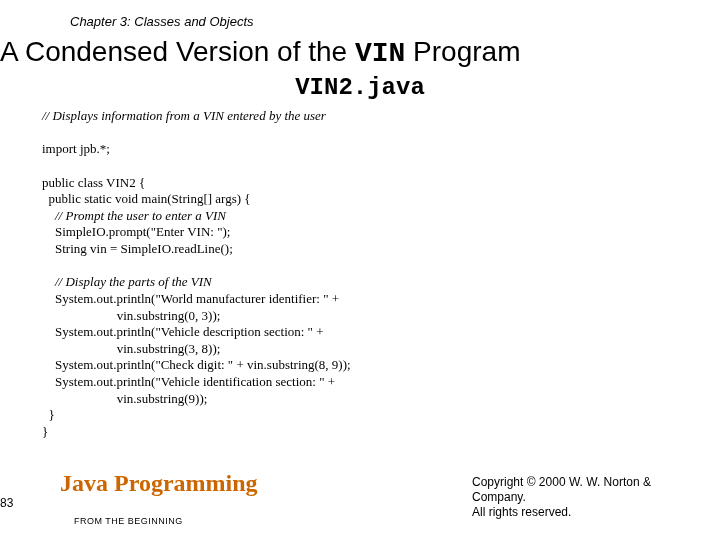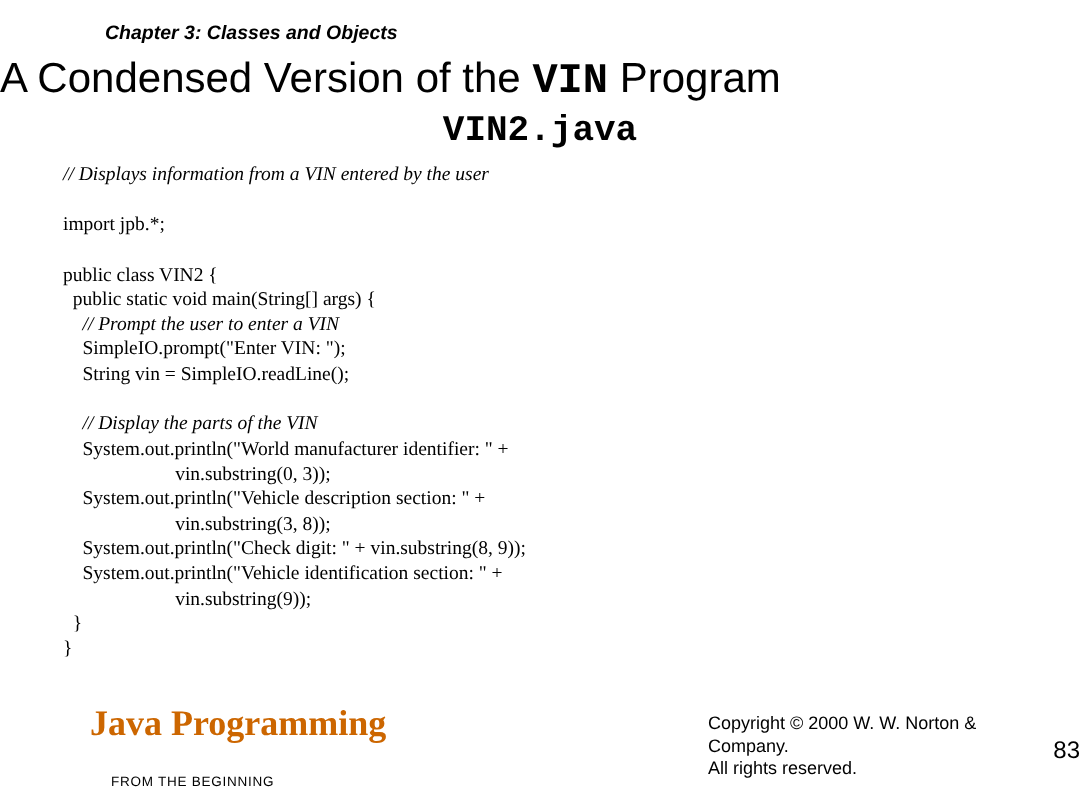--- a/index.html
+++ b/index.html
@@ -10,21 +10,21 @@
     background: #fff;
     font-family: Arial, Helvetica, sans-serif;
     position: relative;
     box-sizing: border-box;
   }
   .chapter {
     position: absolute;
     top: 14px;
     left: 70px;
     font-size: 13px;
-    font-weight: bold;
+    font-weight: normal;
     font-style: italic;
     color: #000;
   }
   .title {
     position: absolute;
     top: 36px;
     left: 0;
     width: 720px;
     text-align: left;
     font-size: 28px;
@@ -81,23 +81,23 @@
     font-size: 9px;
     letter-spacing: 0.5px;
     color: #000;
     margin-top: 19px;
     margin-left: 14px;
   }
   .footer-page {
     position: absolute;
     left: 0;
     width: 720px;
-    text-align: right;
+    text-align: left;
     bottom: 16px;
-    font-size: 16px;
+    font-size: 12px;
     color: #000;
   }
   .footer-right {
     position: absolute;
     right: 28px;
     bottom: 6px;
     width: 220px;
     font-size: 12px;
     color: #000;
     line-height: 1.25;

